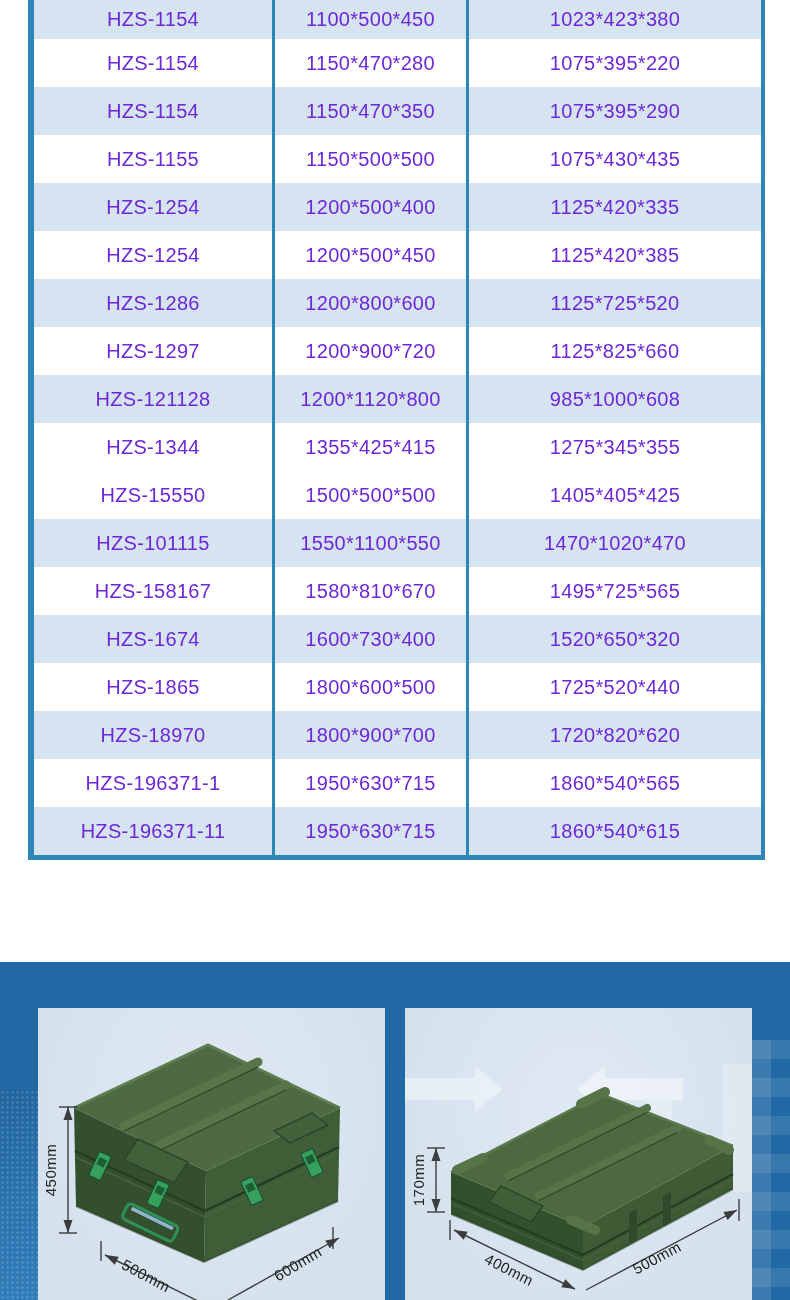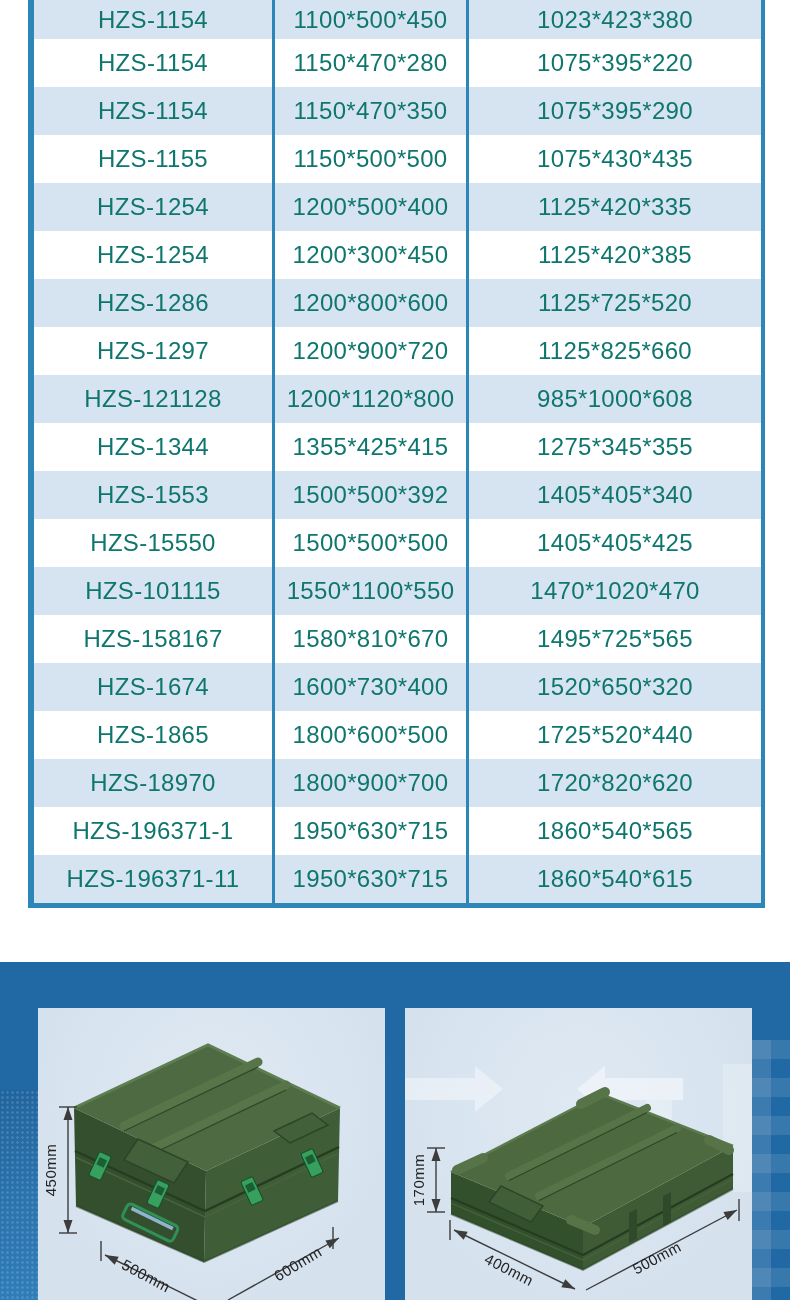--- a/index.html
+++ b/index.html
@@ -11,21 +11,21 @@
   
   .spec-table{
     position:absolute;left:28px;top:0;width:737px;box-sizing:border-box;
     border-left:6px solid #2d86b8;border-right:4px solid #2d86b8;border-bottom:5px solid #2d86b8;
   }
   .row{display:flex;height:48px;background:#ffffff;}
   .row:first-child{height:39px;}
   .row.stripe{background:#d6e3f1;}
   .cell{
     display:flex;align-items:center;justify-content:center;
-    font-size:24px;color:#0f766e;letter-spacing:.3px;box-sizing:border-box;
+    font-size:20px;color:#6d28d9;letter-spacing:.3px;box-sizing:border-box;
   }
   .c1{width:238px;}
   .c2{width:194px;border-left:3px solid #2d86b8;}
   .c3{flex:1;border-left:3px solid #2d86b8;text-align:right;}
   
   .gallery{
     position:absolute;left:0;top:962px;width:790px;height:338px;background:#2069a4;
   }
   .corner-texture{
     position:absolute;left:0;top:128px;width:38px;height:210px;
@@ -78,21 +78,21 @@
         <div class="cell c2">1150*500*500</div>
         <div class="cell c3">1075*430*435</div>
       </div>
       <div class="row stripe">
         <div class="cell c1">HZS-1254</div>
         <div class="cell c2">1200*500*400</div>
         <div class="cell c3">1125*420*335</div>
       </div>
       <div class="row">
         <div class="cell c1">HZS-1254</div>
-        <div class="cell c2">1200*300*450</div>
+        <div class="cell c2">1200*500*450</div>
         <div class="cell c3">1125*420*385</div>
       </div>
       <div class="row stripe">
         <div class="cell c1">HZS-1286</div>
         <div class="cell c2">1200*800*600</div>
         <div class="cell c3">1125*725*520</div>
       </div>
       <div class="row">
         <div class="cell c1">HZS-1297</div>
         <div class="cell c2">1200*900*720</div>
@@ -100,25 +100,20 @@
       </div>
       <div class="row stripe">
         <div class="cell c1">HZS-121128</div>
         <div class="cell c2">1200*1120*800</div>
         <div class="cell c3">985*1000*608</div>
       </div>
       <div class="row">
         <div class="cell c1">HZS-1344</div>
         <div class="cell c2">1355*425*415</div>
         <div class="cell c3">1275*345*355</div>
-      </div>
-      <div class="row stripe">
-        <div class="cell c1">HZS-1553</div>
-        <div class="cell c2">1500*500*392</div>
-        <div class="cell c3">1405*405*340</div>
       </div>
       <div class="row">
         <div class="cell c1">HZS-15550</div>
         <div class="cell c2">1500*500*500</div>
         <div class="cell c3">1405*405*425</div>
       </div>
       <div class="row stripe">
         <div class="cell c1">HZS-101115</div>
         <div class="cell c2">1550*1100*550</div>
         <div class="cell c3">1470*1020*470</div>

